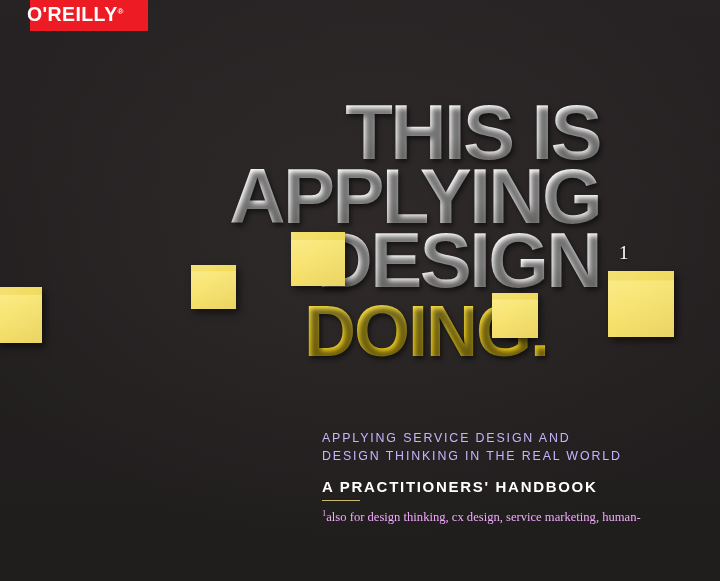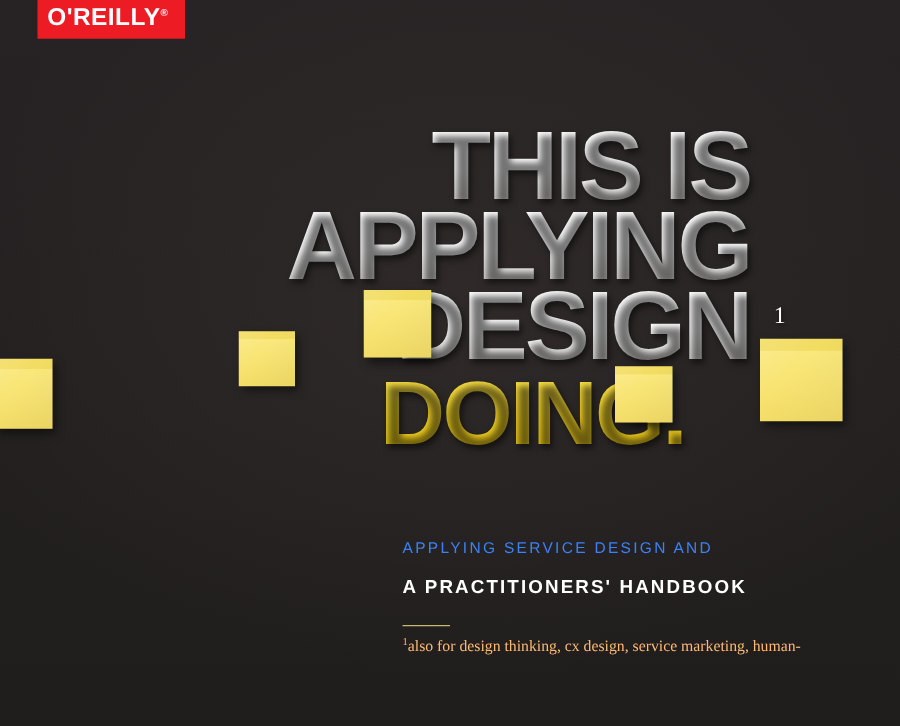--- a/index.html
+++ b/index.html
@@ -30,21 +30,20 @@
   
   #oreilly-logo {
     position: absolute;
     left: 30px;
     top: 0px;
     width: 118px;
     height: 31px;
     background: #ED1C24;
     display: flex;
     align-items: center;
-    justify-content: center;
   }
   #oreilly-logo .wordmark {
     color: #ffffff;
     font-family: "Liberation Sans", sans-serif;
     font-weight: bold;
     font-size: 19.5px;
     letter-spacing: 0.4px;
     line-height: 1;
     position: relative;
     top: -0.5px;
@@ -134,21 +133,21 @@
     position: absolute;
     left: 322px;
     top: 430px;
     width: 370px;
     z-index: 30;
   }
   .sub-line {
     font-family: "Liberation Sans", sans-serif;
     font-size: 12.4px;
     letter-spacing: 1.85px;
-    color: #3b82f6;
+    color: #c4b5fd;
     line-height: 17.5px;
     white-space: nowrap;
   }
   #practitioners-line {
     font-family: "Liberation Sans", sans-serif;
     font-weight: bold;
     font-size: 15px;
     letter-spacing: 1.7px;
     color: #FFFFFF;
     margin-top: 13px;
@@ -166,21 +165,21 @@
   #footnote-rule {
     width: 38px;
     height: 1px;
     background: #C8B870;
     margin-bottom: 8px;
   }
   #footnote-text {
     font-family: "Liberation Serif", serif;
     font-size: 12.6px;
     line-height: 16.5px;
-    color: #fdba74;
+    color: #f0abfc;
   }
   #footnote-text .sup {
     font-size: 8.5px;
     vertical-align: super;
     line-height: 0;
   }
   #footnote-text .ital {
     font-style: italic;
   }
   #footnote-text .indent {
@@ -210,20 +209,21 @@
   </div>
 
   <div class="sticky" id="sticky-center"></div>
   <div class="sticky" id="sticky-mid-right"></div>
   <div class="sticky" id="sticky-right"></div>
 
   <div id="footnote-marker">1</div>
 
   <div id="subtitle-block">
     <div class="sub-line">APPLYING SERVICE DESIGN AND</div>
+    <div class="sub-line">DESIGN THINKING IN THE REAL WORLD</div>
     <div id="practitioners-line">A PRACTITIONERS' HANDBOOK</div>
   </div>
 
   <div id="footnote-block">
     <div id="footnote-rule"></div>
     <div id="footnote-text"><span class="sup">1</span><span>also for design thinking, cx design, service marketing, human-</span></div>
   </div>
 
 </div>
 

